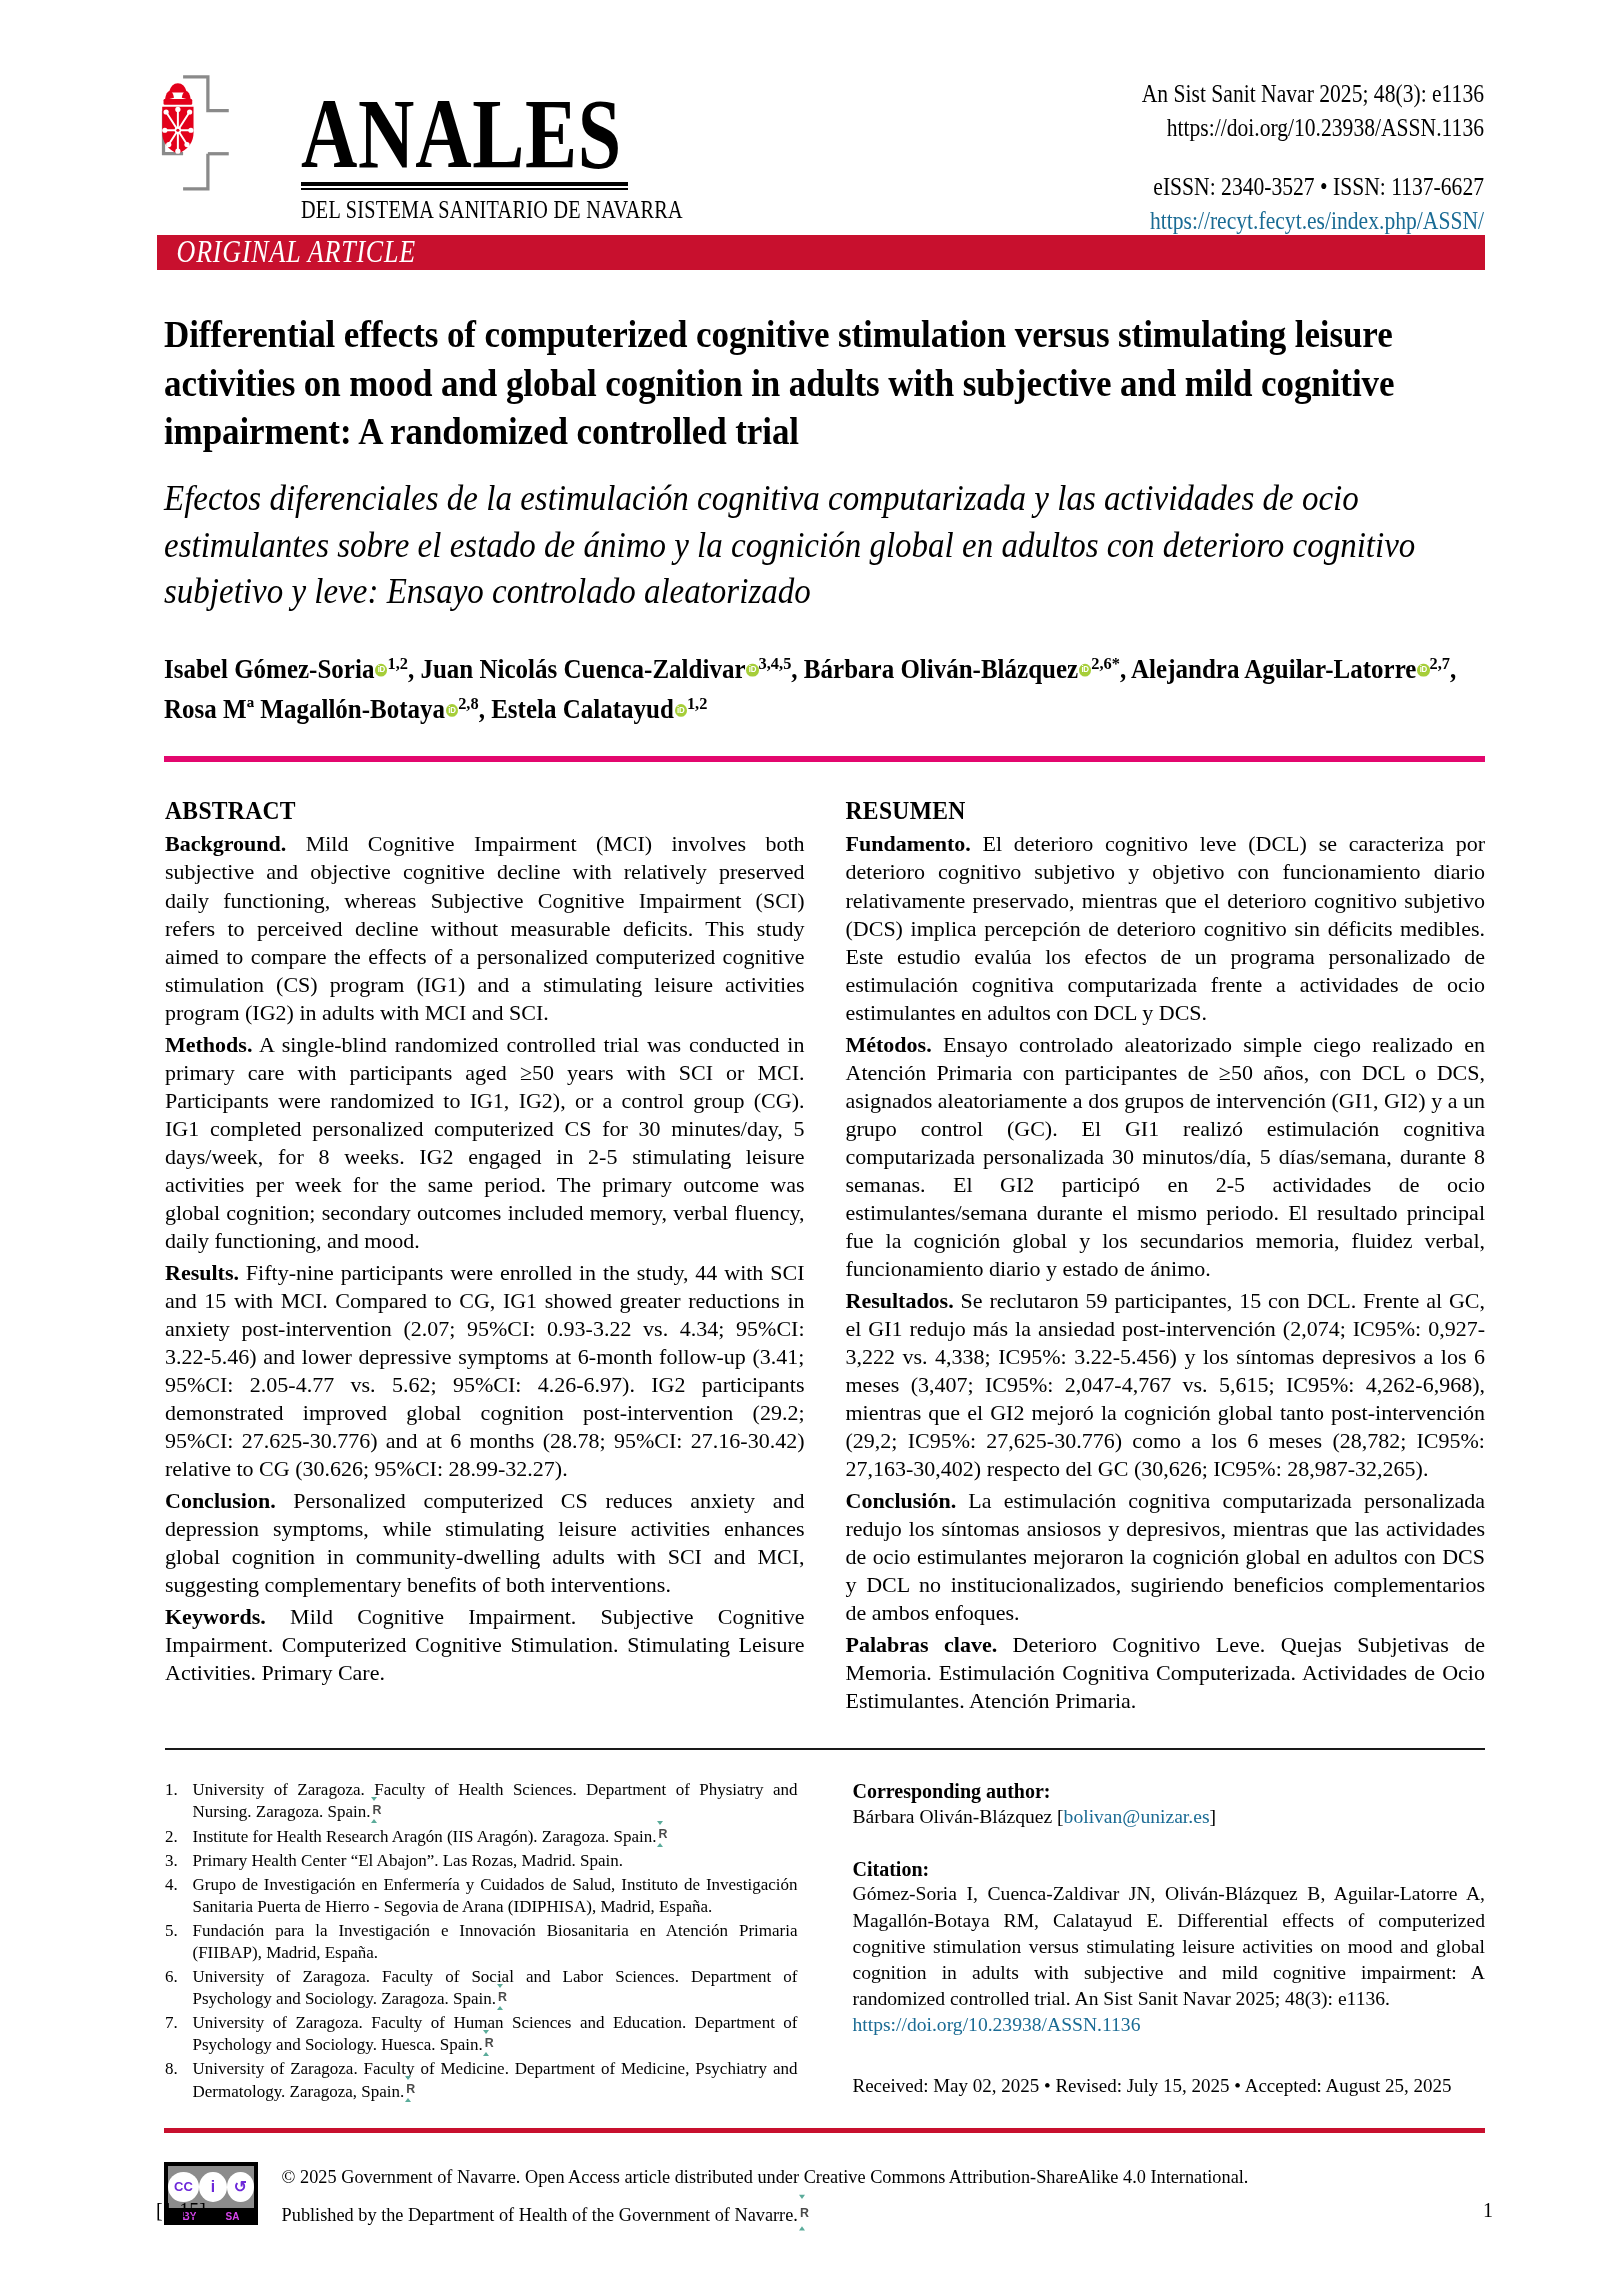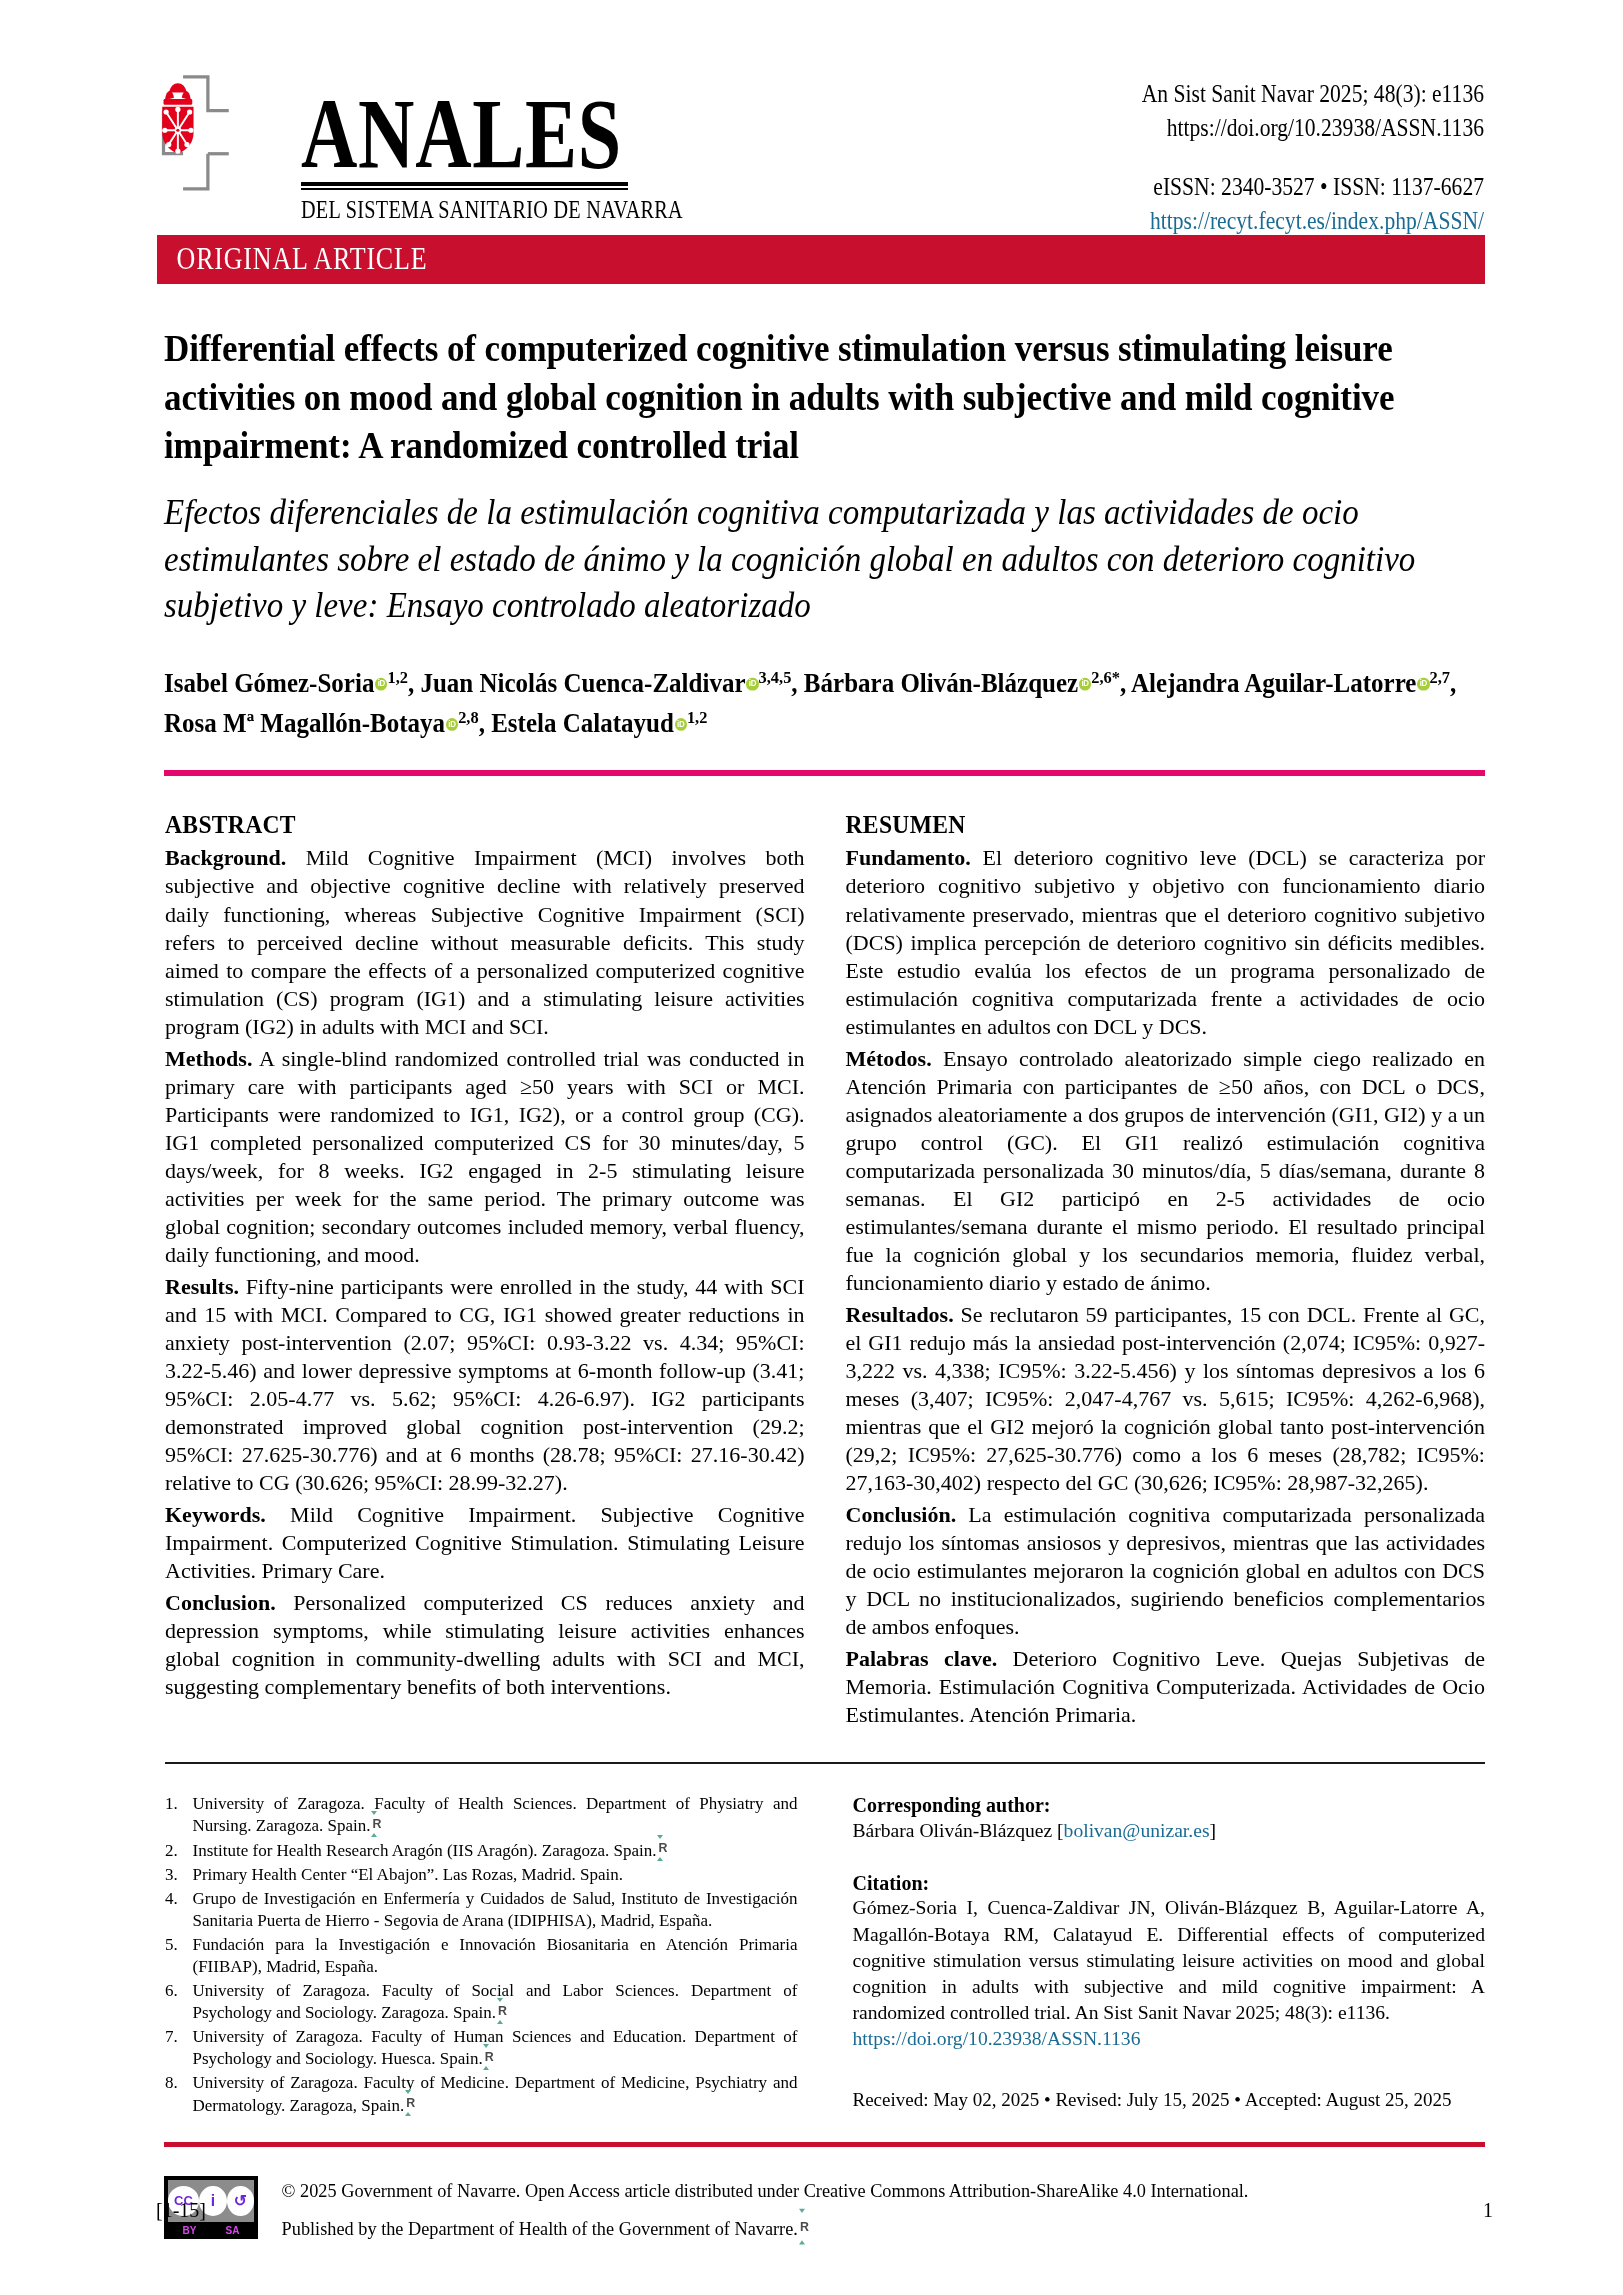--- a/index.html
+++ b/index.html
@@ -57,23 +57,24 @@
     transform: scaleY(1.12);
     transform-origin: right top;
   }
   .header-meta .gap { height: 22px; }
   .link { color: #1a6b94; }
 
   
   .banner {
     margin: 31px 130px 0 149px;
     background: #c8102e;
-    height: 49px;
+    height: 35px;
     display: flex;
     align-items: center;
+    font-style: italic;
   }
   .banner-text {
     color: #fff;
     font-size: 26px;
     letter-spacing: 0.8px;
     padding-left: 19.6px;
     transform: scaleY(1.18);
     font-family: "Liberation Serif", serif;
   }
 
@@ -378,22 +379,22 @@
 
   <div class="rule-magenta"></div>
 
   <div class="abs-cols">
 
     <div class="abs-col">
       <div class="abs-head">ABSTRACT</div>
       <p class="abs-p"><b>Background.</b> <span>Mild Cognitive Impairment (MCI) involves both subjective and objective cognitive decline with relatively preserved daily functioning, whereas Subjective Cognitive Impairment (SCI) refers to perceived decline without measurable deficits. This study aimed to compare the effects of a personalized computerized cognitive stimulation (CS) program (IG1) and a stimulating leisure activities program (IG2) in adults with MCI and SCI.</span></p>
       <p class="abs-p"><b>Methods.</b> <span>A single-blind randomized controlled trial was conducted in primary care with participants aged ≥50 years with SCI or MCI. Participants were randomized to IG1, IG2), or a control group (CG). IG1 completed personalized computerized CS for 30 minutes/day, 5 days/week, for 8 weeks. IG2 engaged in 2-5 stimulating leisure activities per week for the same period. The primary outcome was global cognition; secondary outcomes included memory, verbal fluency, daily functioning, and mood.</span></p>
       <p class="abs-p"><b>Results.</b> <span>Fifty-nine participants were enrolled in the study, 44 with SCI and 15 with MCI. Compared to CG, IG1 showed greater reductions in anxiety post-intervention (2.07; 95%CI: 0.93-3.22 vs. 4.34; 95%CI: 3.22-5.46) and lower depressive symptoms at 6-month follow-up (3.41; 95%CI: 2.05-4.77 vs. 5.62; 95%CI: 4.26-6.97). IG2 participants demonstrated improved global cognition post-intervention (29.2; 95%CI: 27.625-30.776) and at 6 months (28.78; 95%CI: 27.16-30.42) relative to CG (30.626; 95%CI: 28.99-32.27).</span></p>
+      <p class="abs-p"><b>Conclusion.</b> <span>Personalized computerized CS reduces anxiety and depression symptoms, while stimulating leisure activities enhances global cognition in community-dwelling adults with SCI and MCI, suggesting complementary benefits of both interventions.</span></p>
       <p class="abs-p"><b>Keywords.</b> <span>Mild Cognitive Impairment. Subjective Cognitive Impairment. Computerized Cognitive Stimulation. Stimulating Leisure Activities. Primary Care.</span></p>
-      <p class="abs-p"><b>Conclusion.</b> <span>Personalized computerized CS reduces anxiety and depression symptoms, while stimulating leisure activities enhances global cognition in community-dwelling adults with SCI and MCI, suggesting complementary benefits of both interventions.</span></p>
     </div>
 
     <div class="abs-col">
       <div class="abs-head">RESUMEN</div>
       <p class="abs-p"><b>Fundamento.</b> <span>El deterioro cognitivo leve (DCL) se caracteriza por deterioro cognitivo subjetivo y objetivo con funcionamiento diario relativamente preservado, mientras que el deterioro cognitivo subjetivo (DCS) implica percepción de deterioro cognitivo sin déficits medibles. Este estudio evalúa los efectos de un programa personalizado de estimulación cognitiva computarizada frente a actividades de ocio estimulantes en adultos con DCL y DCS.</span></p>
       <p class="abs-p"><b>Métodos.</b> <span>Ensayo controlado aleatorizado simple ciego realizado en Atención Primaria con participantes de ≥50 años, con DCL o DCS, asignados aleatoriamente a dos grupos de intervención (GI1, GI2) y a un grupo control (GC). El GI1 realizó estimulación cognitiva computarizada personalizada 30 minutos/día, 5 días/semana, durante 8 semanas. El GI2 participó en 2-5 actividades de ocio estimulantes/semana durante el mismo periodo. El resultado principal fue la cognición global y los secundarios memoria, fluidez verbal, funcionamiento diario y estado de ánimo.</span></p>
       <p class="abs-p"><b>Resultados.</b> <span>Se reclutaron 59 participantes, 15 con DCL. Frente al GC, el GI1 redujo más la ansiedad post-intervención (2,074; IC95%: 0,927-3,222 vs. 4,338; IC95%: 3.22-5.456) y los síntomas depresivos a los 6 meses (3,407; IC95%: 2,047-4,767 vs. 5,615; IC95%: 4,262-6,968), mientras que el GI2 mejoró la cognición global tanto post-intervención (29,2; IC95%: 27,625-30.776) como a los 6 meses (28,782; IC95%: 27,163-30,402) respecto del GC (30,626; IC95%: 28,987-32,265).</span></p>
       <p class="abs-p"><b>Conclusión.</b> <span>La estimulación cognitiva computarizada personalizada redujo los síntomas ansiosos y depresivos, mientras que las actividades de ocio estimulantes mejoraron la cognición global en adultos con DCS y DCL no institucionalizados, sugiriendo beneficios complementarios de ambos enfoques.</span></p>
       <p class="abs-p"><b>Palabras clave.</b> <span>Deterioro Cognitivo Leve. Quejas Subjetivas de Memoria. Estimulación Cognitiva Computerizada. Actividades de Ocio Estimulantes. Atención Primaria.</span></p>
     </div>

